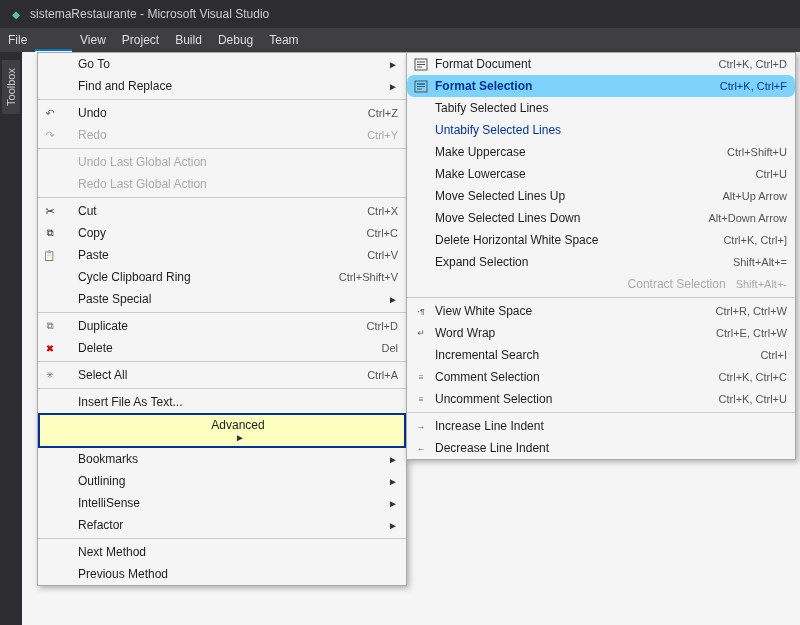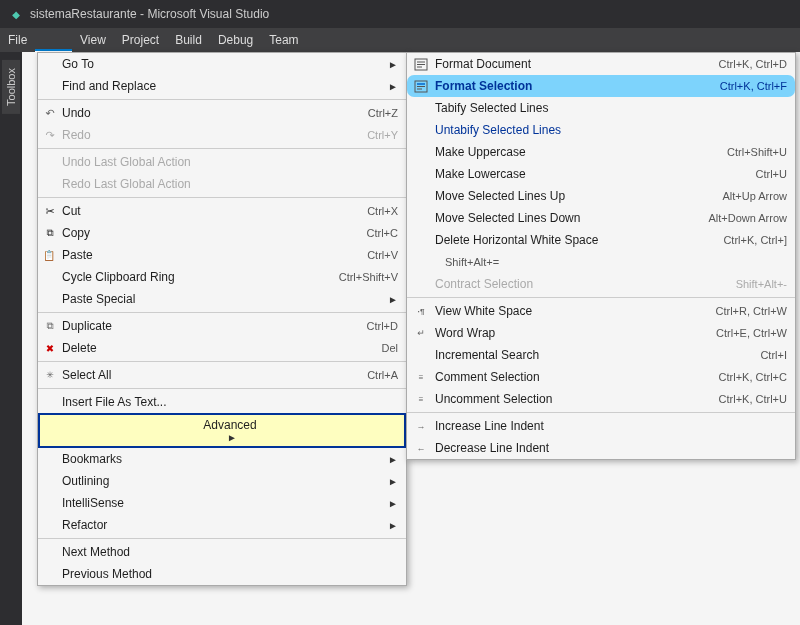--- a/index.html
+++ b/index.html
@@ -87,21 +87,21 @@
       top: 0px;
       width: 370px;
       background: #f5f5f5;
       border: 1px solid #aaa;
       box-shadow: 2px 2px 6px rgba(0,0,0,0.3);
       z-index: 100;
     }
     .menu-item {
       display: flex;
       align-items: center;
-      padding: 3px 8px 3px 24px;
+      padding: 3px 8px 3px 40px;
       position: relative;
       cursor: pointer;
       color: #1e1e1e;
       min-height: 22px;
     }
     .menu-item.highlighted {
       background: #fefec0;
       border: 2px solid #003399;
       flex-direction: column;
     }
@@ -372,23 +372,24 @@
     </div>
     <div class="submenu-item">
       <span class="item-label">Move Selected Lines Down</span>
       <span class="item-shortcut">Alt+Down Arrow</span>
     </div>
     <div class="submenu-item">
       <span class="item-label">Delete Horizontal White Space</span>
       <span class="item-shortcut">Ctrl+K, Ctrl+]</span>
     </div>
     <div class="submenu-item">
+      <span class="item-label">Expand Selection</span>
       <span class="item-shortcut">Shift+Alt+=</span>
     </div>
-    <div class="submenu-item disabled" style="color:#aaa;">
+    <div class="submenu-item disabled" style="color:#aaa;text-align:right;">
       <span class="item-label" style="color:#aaa;">Contract Selection</span>
       <span class="item-shortcut" style="color:#aaa;">Shift+Alt+-</span>
     </div>
 
     <div class="submenu-separator"></div>
 
     <div class="submenu-item">
       <span class="item-icon" style="font-size:8px; font-weight:bold; color:#666;">·¶</span>
       <span class="item-label">View White Space</span>
       <span class="item-shortcut">Ctrl+R, Ctrl+W</span>

